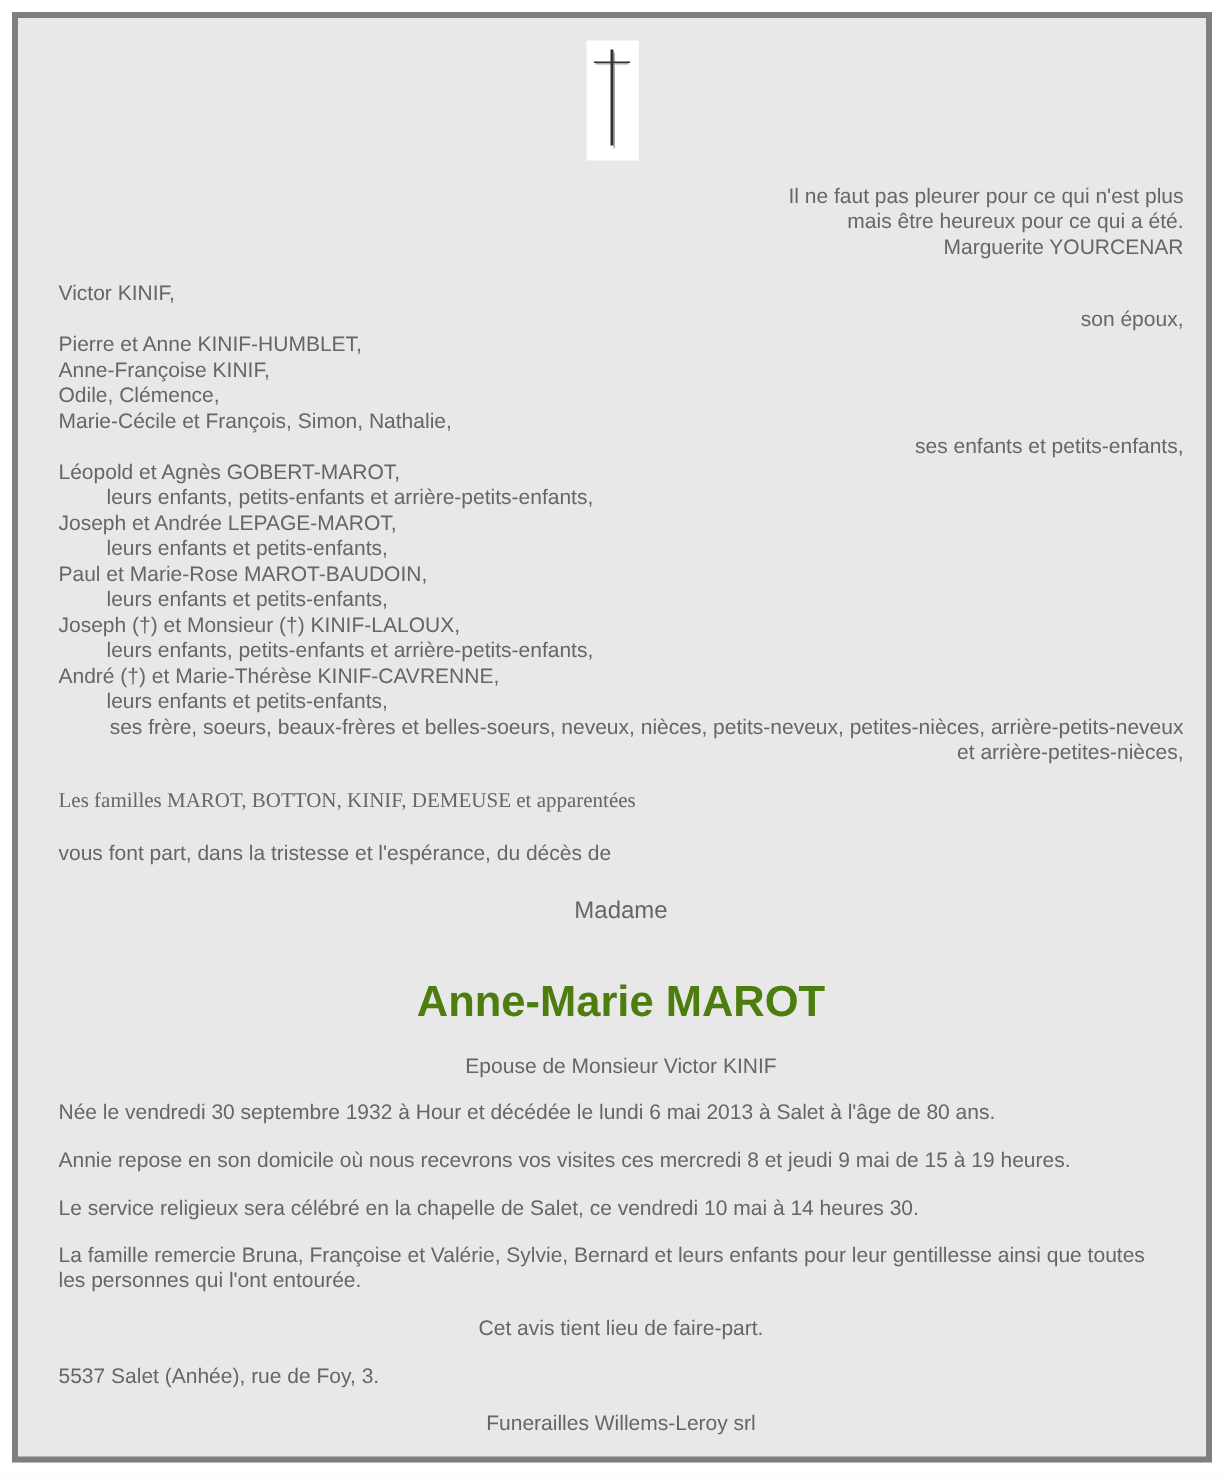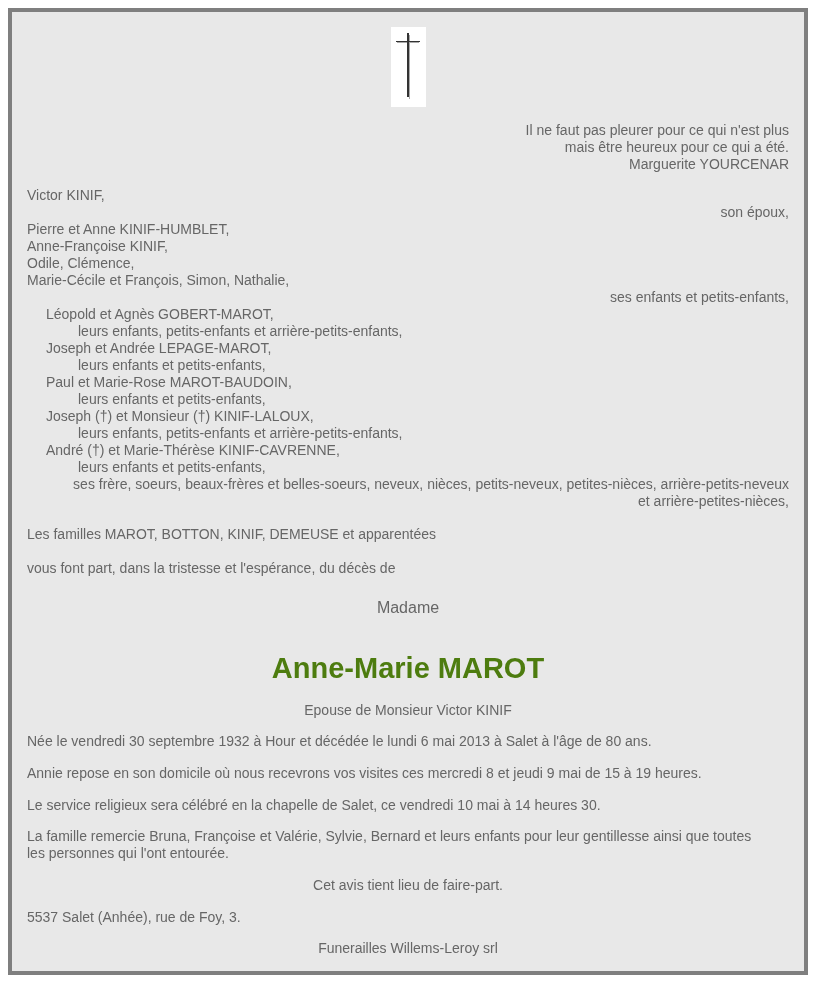--- a/index.html
+++ b/index.html
@@ -8,21 +8,21 @@
   .frame { position: absolute; left: 8px; top: 8px; width: 792px; height: 959px;
            border: 4px solid #7f7f7f; background: #e8e8e8; }
   .inner { position: absolute; left: 15px; right: 15px; top: 0; bottom: 0;
            font-size: 14px; line-height: 17px; }
   .cross-box { position: absolute; left: 379px; top: 15px; width: 35px; height: 80px;
                background: #ffffff; }
   .cross-v { position: absolute; left: 16px; top: 6px; width: 2px; height: 64px; background: #333; }
   .cross-v2 { position: absolute; left: 18px; top: 8px; width: 1px; height: 64px; background: #aaa; }
   .cross-h { position: absolute; left: 5px; top: 14px; width: 24px; height: 1px; background: #333; }
   .cross-h2 { position: absolute; left: 6px; top: 15px; width: 22px; height: 1px; background: #aaa; }
-  .block { position: absolute; left: 0; right: 0; }
+  .block { position: absolute; left: 12px; right: 0; }
   .r { text-align: right; }
   .c { text-align: center; }
   .ind { padding-left: 32px; }
   .madame { font-size: 16px; }
   .name { font-size: 29px; font-weight: bold; line-height: 34px; color: #4d7c0f; }
 </style>
 </head>
 <body>
 
 <div class="frame">
@@ -46,36 +46,36 @@
     </div>
 
     <div class="block" style="top:209px;">
       <div>Pierre et Anne KINIF-HUMBLET,</div>
       <div>Anne-Françoise KINIF,</div>
       <div>Odile, Clémence,</div>
       <div>Marie-Cécile et François, Simon, Nathalie,</div>
       <div class="r">ses enfants et petits-enfants,</div>
     </div>
 
-    <div class="block" style="top:294px;margin-left:19px;">
+    <div class="block" style="top:294px;">
       <div>Léopold et Agnès GOBERT-MAROT,</div>
       <div class="ind">leurs enfants, petits-enfants et arrière-petits-enfants,</div>
       <div>Joseph et Andrée LEPAGE-MAROT,</div>
       <div class="ind">leurs enfants et petits-enfants,</div>
       <div>Paul et Marie-Rose MAROT-BAUDOIN,</div>
       <div class="ind">leurs enfants et petits-enfants,</div>
       <div>Joseph (†) et Monsieur (†) KINIF-LALOUX,</div>
       <div class="ind">leurs enfants, petits-enfants et arrière-petits-enfants,</div>
       <div>André (†) et Marie-Thérèse KINIF-CAVRENNE,</div>
       <div class="ind">leurs enfants et petits-enfants,</div>
       <div class="r">ses frère, soeurs, beaux-frères et belles-soeurs, neveux, nièces, petits-neveux, petites-nièces, arrière-petits-neveux</div>
       <div class="r">et arrière-petites-nièces,</div>
     </div>
 
-    <div class="block" style="top:514px;">Les familles MAROT, BOTTON, KINIF, DEMEUSE et apparentées</div>
+    <div class="block" style="top:514px;font-family:Liberation Serif, serif;">Les familles MAROT, BOTTON, KINIF, DEMEUSE et apparentées</div>
     <div class="block" style="top:548px;">vous font part, dans la tristesse et l'espérance, du décès de</div>
 
     <div class="block c madame" style="top:587px;">Madame</div>
     <div class="block c name" style="top:639px;">Anne-Marie MAROT</div>
     <div class="block c" style="top:690px;">Epouse de Monsieur Victor KINIF</div>
 
     <div class="block" style="top:721px;">Née le vendredi 30 septembre 1932 à Hour et décédée le lundi 6 mai 2013 à Salet à l'âge de 80 ans.</div>
     <div class="block" style="top:753px;">Annie repose en son domicile où nous recevrons vos visites ces mercredi 8 et jeudi 9 mai de 15 à 19 heures.</div>
     <div class="block" style="top:785px;">Le service religieux sera célébré en la chapelle de Salet, ce vendredi 10 mai à 14 heures 30.</div>
     <div class="block" style="top:816px;">

